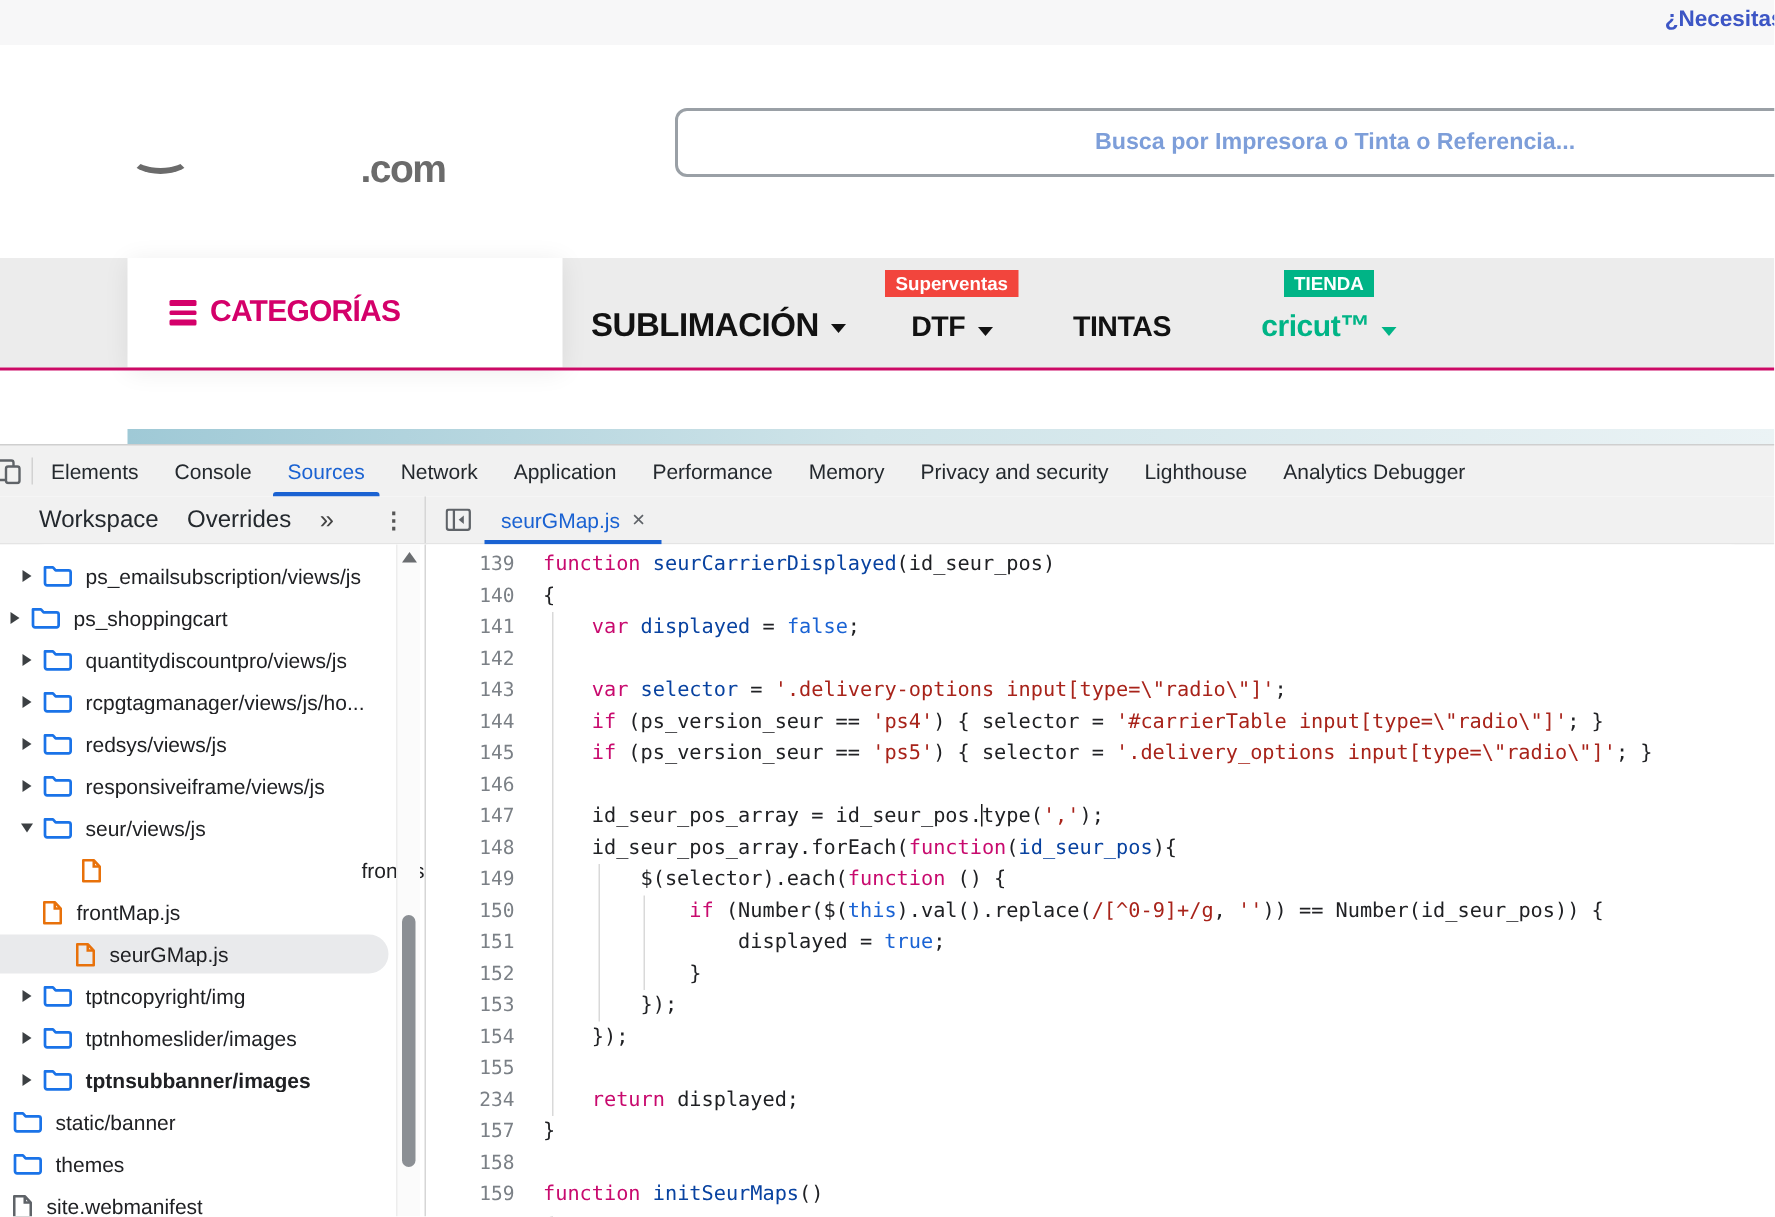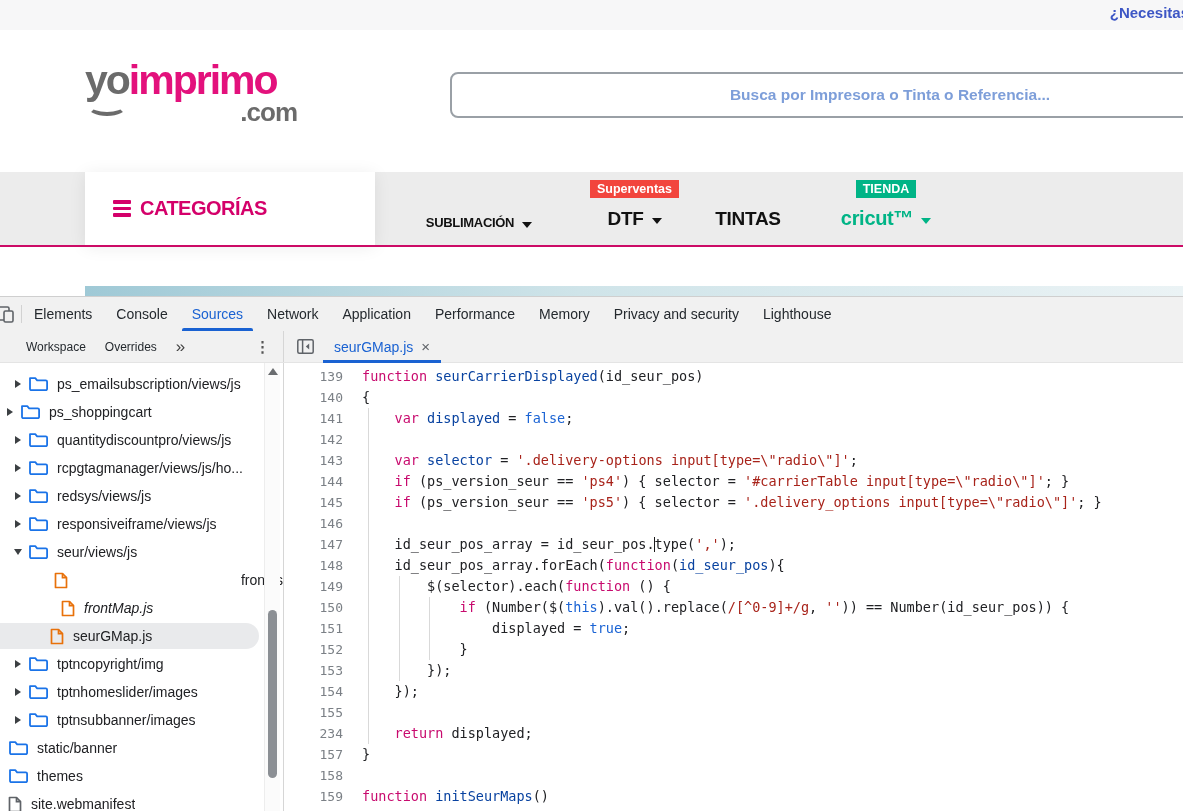--- a/index.html
+++ b/index.html
@@ -53,21 +53,21 @@
   .vdiv { width:1px; height:18px; background:#d2d2d2; align-self:center; flex:none; }
   .dtab { position:relative; display:flex; align-items:center; padding:0 12px; font-size:14px;
     color:#24292e; white-space:nowrap; cursor:default; }
   .dtab.active { color:#1a62d2;text-align:center; }
   .dtab.active::after { content:""; position:absolute; left:2px; right:2px; bottom:0; height:3px;
     background:#1a62d2; border-radius:2px 2px 0 0; }
   .dt-row2 { position:relative; height:32px; background:#f1f1f1; display:flex;
     border-bottom:1px solid #e4e4e4; }
   .dt-left { width:284px; flex:none; display:flex; align-items:center;
     border-right:1px solid #d6d6d6; padding-left:26px; }
-  .pn-item { font-size:12px; color:#24292e; margin-right:19px; white-space:nowrap; }
+  .pn-item { font-size:16px; color:#24292e; margin-right:19px; white-space:nowrap; }
   .pn-more { font-size:17px; color:#444; margin-left:0; }
   .pn-menu { margin-left:auto; margin-right:13px; font-size:15px; color:#555; font-weight:700; }
   .dt-right { flex:1; display:flex; align-items:center; }
   .nav-toggle { margin-left:13px; display:flex; align-items:center; }
   .file-tab { position:relative; height:100%; display:flex; align-items:center; gap:8px;
     padding:0 11px; margin-left:9px; }
   .file-tab::after { content:""; position:absolute; left:0; right:0; bottom:-1px; height:3px;
     background:#1a62d2; }
   .file-tab .fname { color:#1a62d2; font-size:14px; }
   .file-tab .fclose { color:#5f6368; font-size:15px; }
@@ -119,39 +119,38 @@
 <body>
 
 <div class="screen">
 
   <div class="topbar">
     <span class="help-text">¿Necesitas</span>
   </div>
 
   <div class="site-header">
     <div class="logo">
-      <div class="logo-main"><span class="lg-yo">yo</span><span class="lg-imp">imprimo</span></div>
       <div class="lg-smile"></div>
       <div class="lg-com">.com</div>
     </div>
     <input class="search-input" type="text" placeholder="Busca por Impresora o Tinta o Referencia..." style="">
   </div>
 
   <div class="navbar">
     <div class="catbox">
       <span class="burger">
           <i></i>
           <i></i>
           <i></i>
         </span>
       <span class="cat-label">CATEGORÍAS</span>
     </div>
     <div class="nav-items">
         <div class="nav-item" style="width: 208px;">
-          <span class="nav-label" style="font-size: 13px; margin-top: 43px;">SUBLIMACIÓN<span class="caret-down"></span></span>
+          <span class="nav-label" style="font-size: 22px; margin-top: 43px;">SUBLIMACIÓN<span class="caret-down"></span></span>
         </div>
         <div class="nav-item" style="width: 103px; justify-content: flex-end;">
           <span class="nav-badge" style="background: rgb(242, 69, 61);">Superventas</span>
           <span class="nav-label" style="font-size: 19px;">DTF<span class="caret-down"></span></span>
         </div>
         <div class="nav-item" style="width: 124px;">
           <span class="nav-label" style="font-size: 19px;">TINTAS</span>
         </div>
         <div class="nav-item" style="width: 152px;">
           <span class="nav-badge" style="background: rgb(0, 180, 134);">TIENDA</span>
@@ -175,20 +174,21 @@
 
     <div class="dtab">Elements</div>
         <div class="dtab">Console</div>
         <div class="dtab active">Sources</div>
         <div class="dtab">Network</div>
         <div class="dtab">Application</div>
         <div class="dtab">Performance</div>
         <div class="dtab">Memory</div>
         <div class="dtab">Privacy and security</div>
         <div class="dtab">Lighthouse</div>
+        <div class="dtab">Analytics Debugger</div>
       </div>
 
     <div class="dt-row2">
       <div class="dt-left">
         <span class="pn-more" style="order:3">»</span>
         <span class="pn-menu" style="order:4">⋮</span>
       <span class="pn-item" style="order: 1;">Workspace</span>
           <span class="pn-item" style="order: 2;">Overrides</span>
         </div>
       <div class="dt-right">
@@ -287,21 +287,21 @@
           </div>
           <div class="trow" style="padding-left: 54px; justify-content: space-between;">
             <span class="ticon">
               <svg width="14" height="17" viewBox="0 0 14 17">
                 <path d="M1.5 1.5 h7 l4 4.2 v9.8 h-11 z" fill="none" stroke="#e8710a" stroke-width="1.7" stroke-linejoin="round"></path>
                 <path d="M8.5 1.5 v4.2 h4" fill="none" stroke="#e8710a" stroke-width="1.7"></path>
               </svg>
             </span>
             <span class="tlabel">front.js</span>
           </div>
-          <div class="trow" style="padding-left: 61px; font-style: italic;">
+          <div class="trow" style="padding-left: 28px;">
             <span class="ticon">
               <svg width="14" height="17" viewBox="0 0 14 17">
                 <path d="M1.5 1.5 h7 l4 4.2 v9.8 h-11 z" fill="none" stroke="#e8710a" stroke-width="1.7" stroke-linejoin="round"></path>
                 <path d="M8.5 1.5 v4.2 h4" fill="none" stroke="#e8710a" stroke-width="1.7"></path>
               </svg>
             </span>
             <span class="tlabel">frontMap.js</span>
           </div>
           <div class="trow selected" style="padding-left: 50px;">
             <span class="ticon">
@@ -327,21 +327,21 @@
             <span class="tarrow">
               <span class="tri-r"></span>
             </span>
             <span class="ticon">
               <svg width="20" height="16" viewBox="0 0 20 16">
                 <path d="M2 2.2 h5.3 l1.8 2.1 h8.6 a1.4 1.4 0 0 1 1.4 1.4 v7.1 a1.4 1.4 0 0 1 -1.4 1.4 H3.4 A1.4 1.4 0 0 1 2 12.8 z" fill="none" stroke="#1a73e8" stroke-width="1.8" stroke-linejoin="round"></path>
               </svg>
             </span>
             <span class="tlabel">tptnhomeslider/images</span>
           </div>
-          <div class="trow" style="padding-left: 8px;">
+          <div class="trow" style="padding-left: 8px; font-weight: bold;">
             <span class="tarrow">
               <span class="tri-r"></span>
             </span>
             <span class="ticon">
               <svg width="20" height="16" viewBox="0 0 20 16">
                 <path d="M2 2.2 h5.3 l1.8 2.1 h8.6 a1.4 1.4 0 0 1 1.4 1.4 v7.1 a1.4 1.4 0 0 1 -1.4 1.4 H3.4 A1.4 1.4 0 0 1 2 12.8 z" fill="none" stroke="#1a73e8" stroke-width="1.8" stroke-linejoin="round"></path>
               </svg>
             </span>
             <span class="tlabel">tptnsubbanner/images</span>
           </div>

